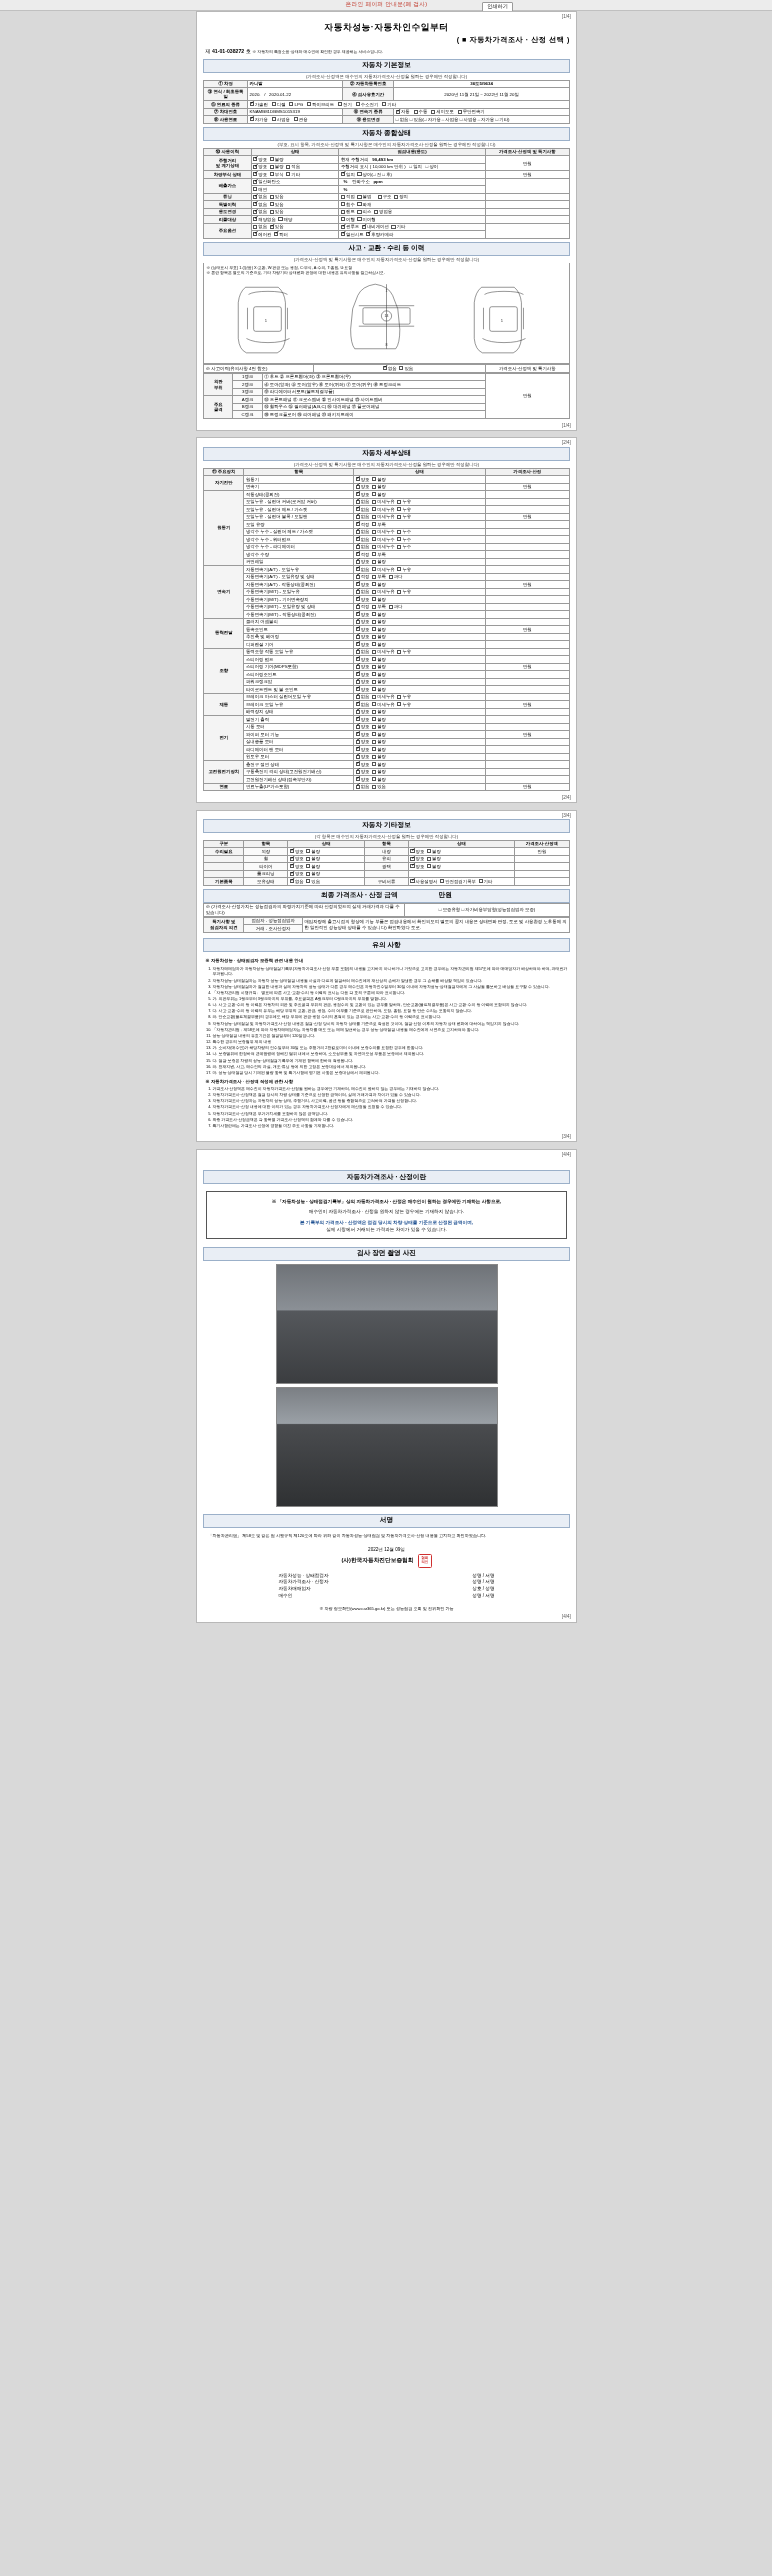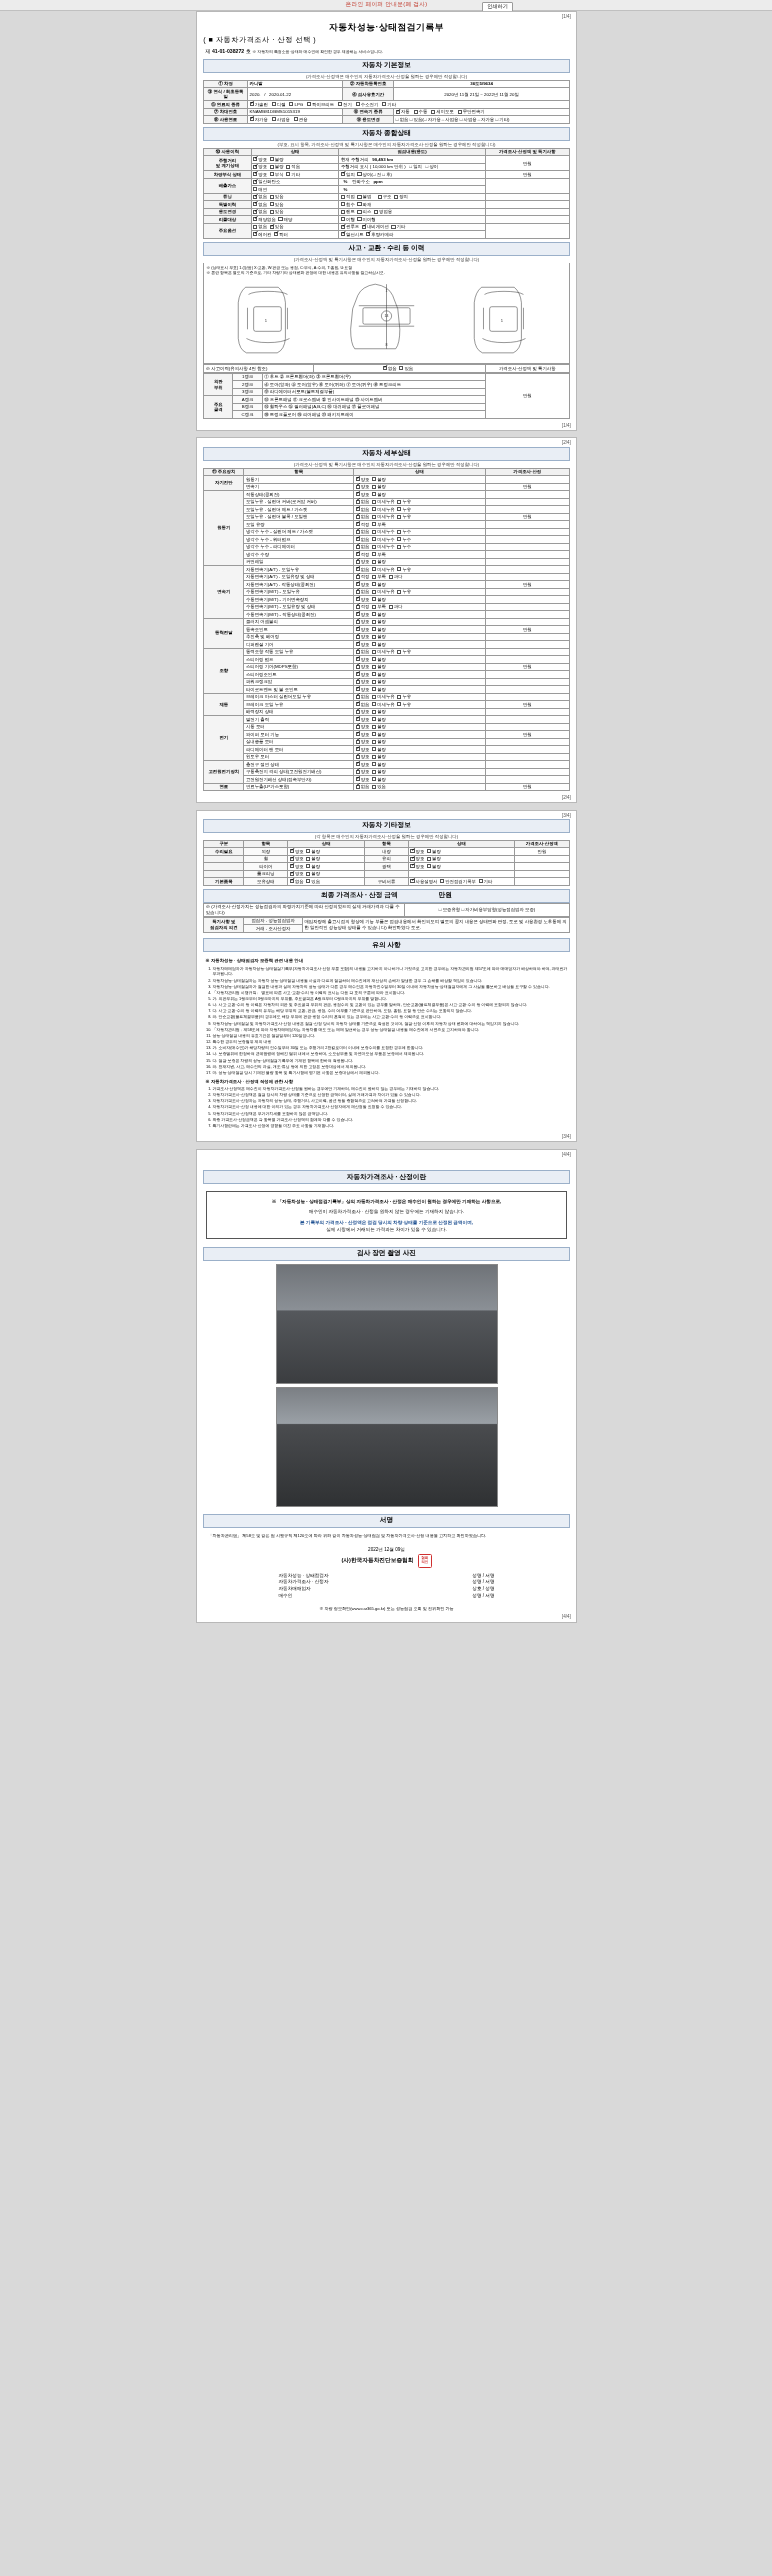--- a/index.html
+++ b/index.html
@@ -28,21 +28,21 @@
     padding:5.2px 6.2px 11.3px 6.2px;
   }
   .page + .page { margin-top:6.2px; }
   .pgnum { position:absolute; right:5.2px; top:2.1px; font-size:4.6px; color:#555; }
   .pgnum-b { position:absolute; right:5.2px; bottom:2.6px; font-size:4.6px; color:#555; }
 
   h1.doc-title {
     text-align:center; font-size:8.8px; font-weight:bold; margin:4.1px 0 1px;
     letter-spacing:0.5px;
   }
-  .doc-sub { text-align:left; font-size:7.2px; font-weight:normal; margin:0 0 3.1px; letter-spacing:0.5px;}
+  .doc-sub { text-align:right; font-size:7.2px; font-weight:bold; margin:0 0 3.1px; letter-spacing:0.5px;}
   .doc-no { font-size:5.2px; margin:2.1px 0 4.1px 2.1px; }
   .doc-no b { font-weight:bold; }
 
   .sec-title {
     background:#e9eef5; border:0.5px solid #9bb0c9;
     text-align:center; font-weight:bold; font-size:6.7px;
     padding:1.5px 0; margin-top:3.1px;
   }
   .sec-note { text-align:center; font-size:4.4px; color:#333; padding:1px 0; }
 
@@ -111,21 +111,21 @@
 <body>
 
 <div class="topbar">
   <span class="t">온라인 페이퍼 안내문(폐 검사)</span>
   <button class="btn">인쇄하기</button>
 </div>
 
 <div class="page">
   <div class="pgnum">[1/4]</div>
 
-  <h1 class="doc-title">자동차성능·상태점검기록부</h1>
+  <h1 class="doc-title">자동차성능·자동차인수일부터</h1>
   <div class="doc-sub">( ■ 자동차가격조사 · 산정 선택 )</div>
   <div class="doc-no">
     <span>제</span>
     <b>41-01-038272</b>
     <span>호</span>
     <span class="xs">※ 자동차의 특정소음·상태와 매수인에 확인한 경우 제공해는 서비스입니다.</span>
   </div>
 
   <div class="sec-title">자동차 기본정보</div>
   <div class="sec-note">(가격조사·산정액은 매수인의 자동차가격조사·산정을 원하는 경우에만 작성합니다)</div>

